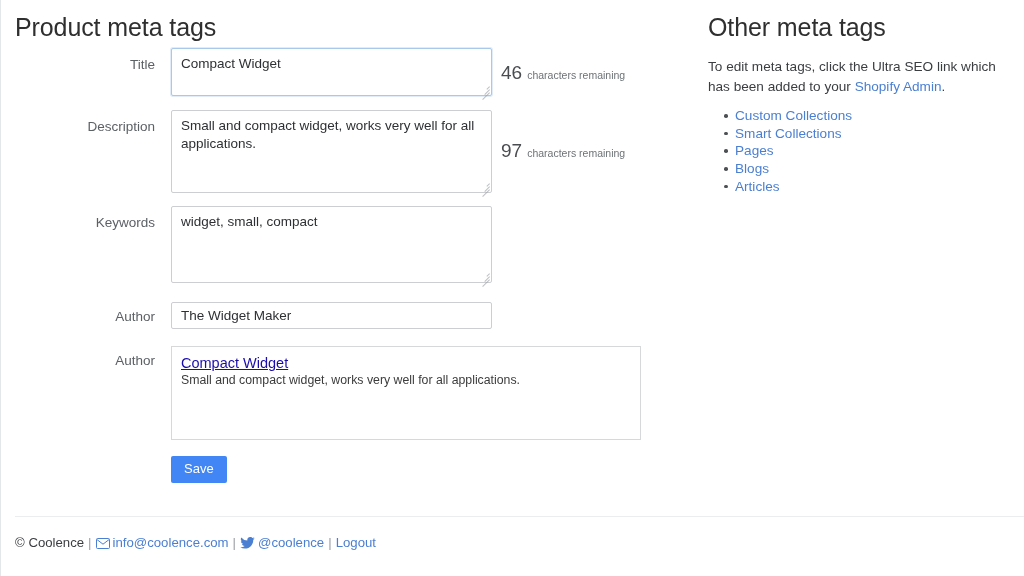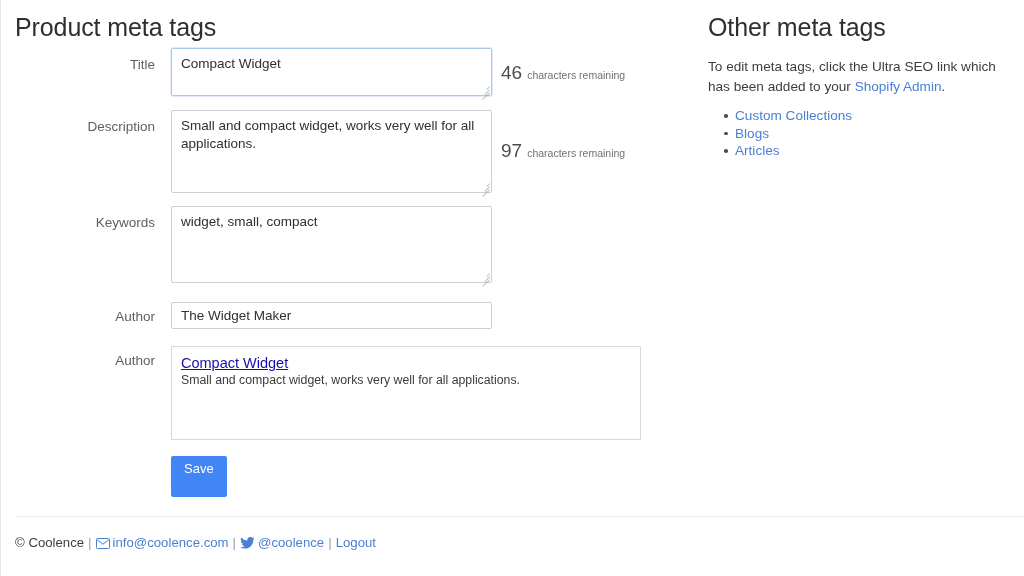--- a/index.html
+++ b/index.html
@@ -128,21 +128,21 @@
   .save-btn {
     position: absolute;
     left: 170px;
     top: 456px;
     background: #4285f4;
     color: #ffffff;
     border: none;
     border-radius: 2px;
     font-family: "Liberation Sans", sans-serif;
     font-size: 13px;
-    padding: 5px 13px 20px 13px;
+    padding: 5px 13px 6px 13px;
     line-height: 16px;
     cursor: pointer;
   }
 
   
   .intro {
     font-size: 13.6px;
     line-height: 20px;
     color: #3b3e41;
     margin: 14px 0 0 0;
@@ -265,20 +265,22 @@
     </div>
   </div>
 
   <button class="save-btn">Save</button>
 
   <div class="col-right">
     <h1 class="section-title">Other meta tags</h1>
     <p class="intro"><span>To edit meta tags, click the Ultra SEO link which has been added to your </span><a class="link" href="#">Shopify Admin</a><span>.</span></p>
     <ul class="meta-list">
       <li><a href="#">Custom Collections</a></li>
+      <li><a href="#">Smart Collections</a></li>
+      <li><a href="#">Pages</a></li>
       <li><a href="#">Blogs</a></li>
       <li><a href="#">Articles</a></li>
     </ul>
   </div>
 
   <div class="footer-rule"></div>
   <div class="footer">
     <span>© Coolence</span><span class="sep">|</span><svg width="14" height="11" viewBox="0 0 14 11">
         <rect x="0.5" y="0.5" width="13" height="10" rx="1" fill="none" stroke="#4b7fd1" stroke-width="1"></rect>
         <path d="M1 1.6 L7 6.2 L13 1.6" fill="none" stroke="#4b7fd1" stroke-width="1"></path>

